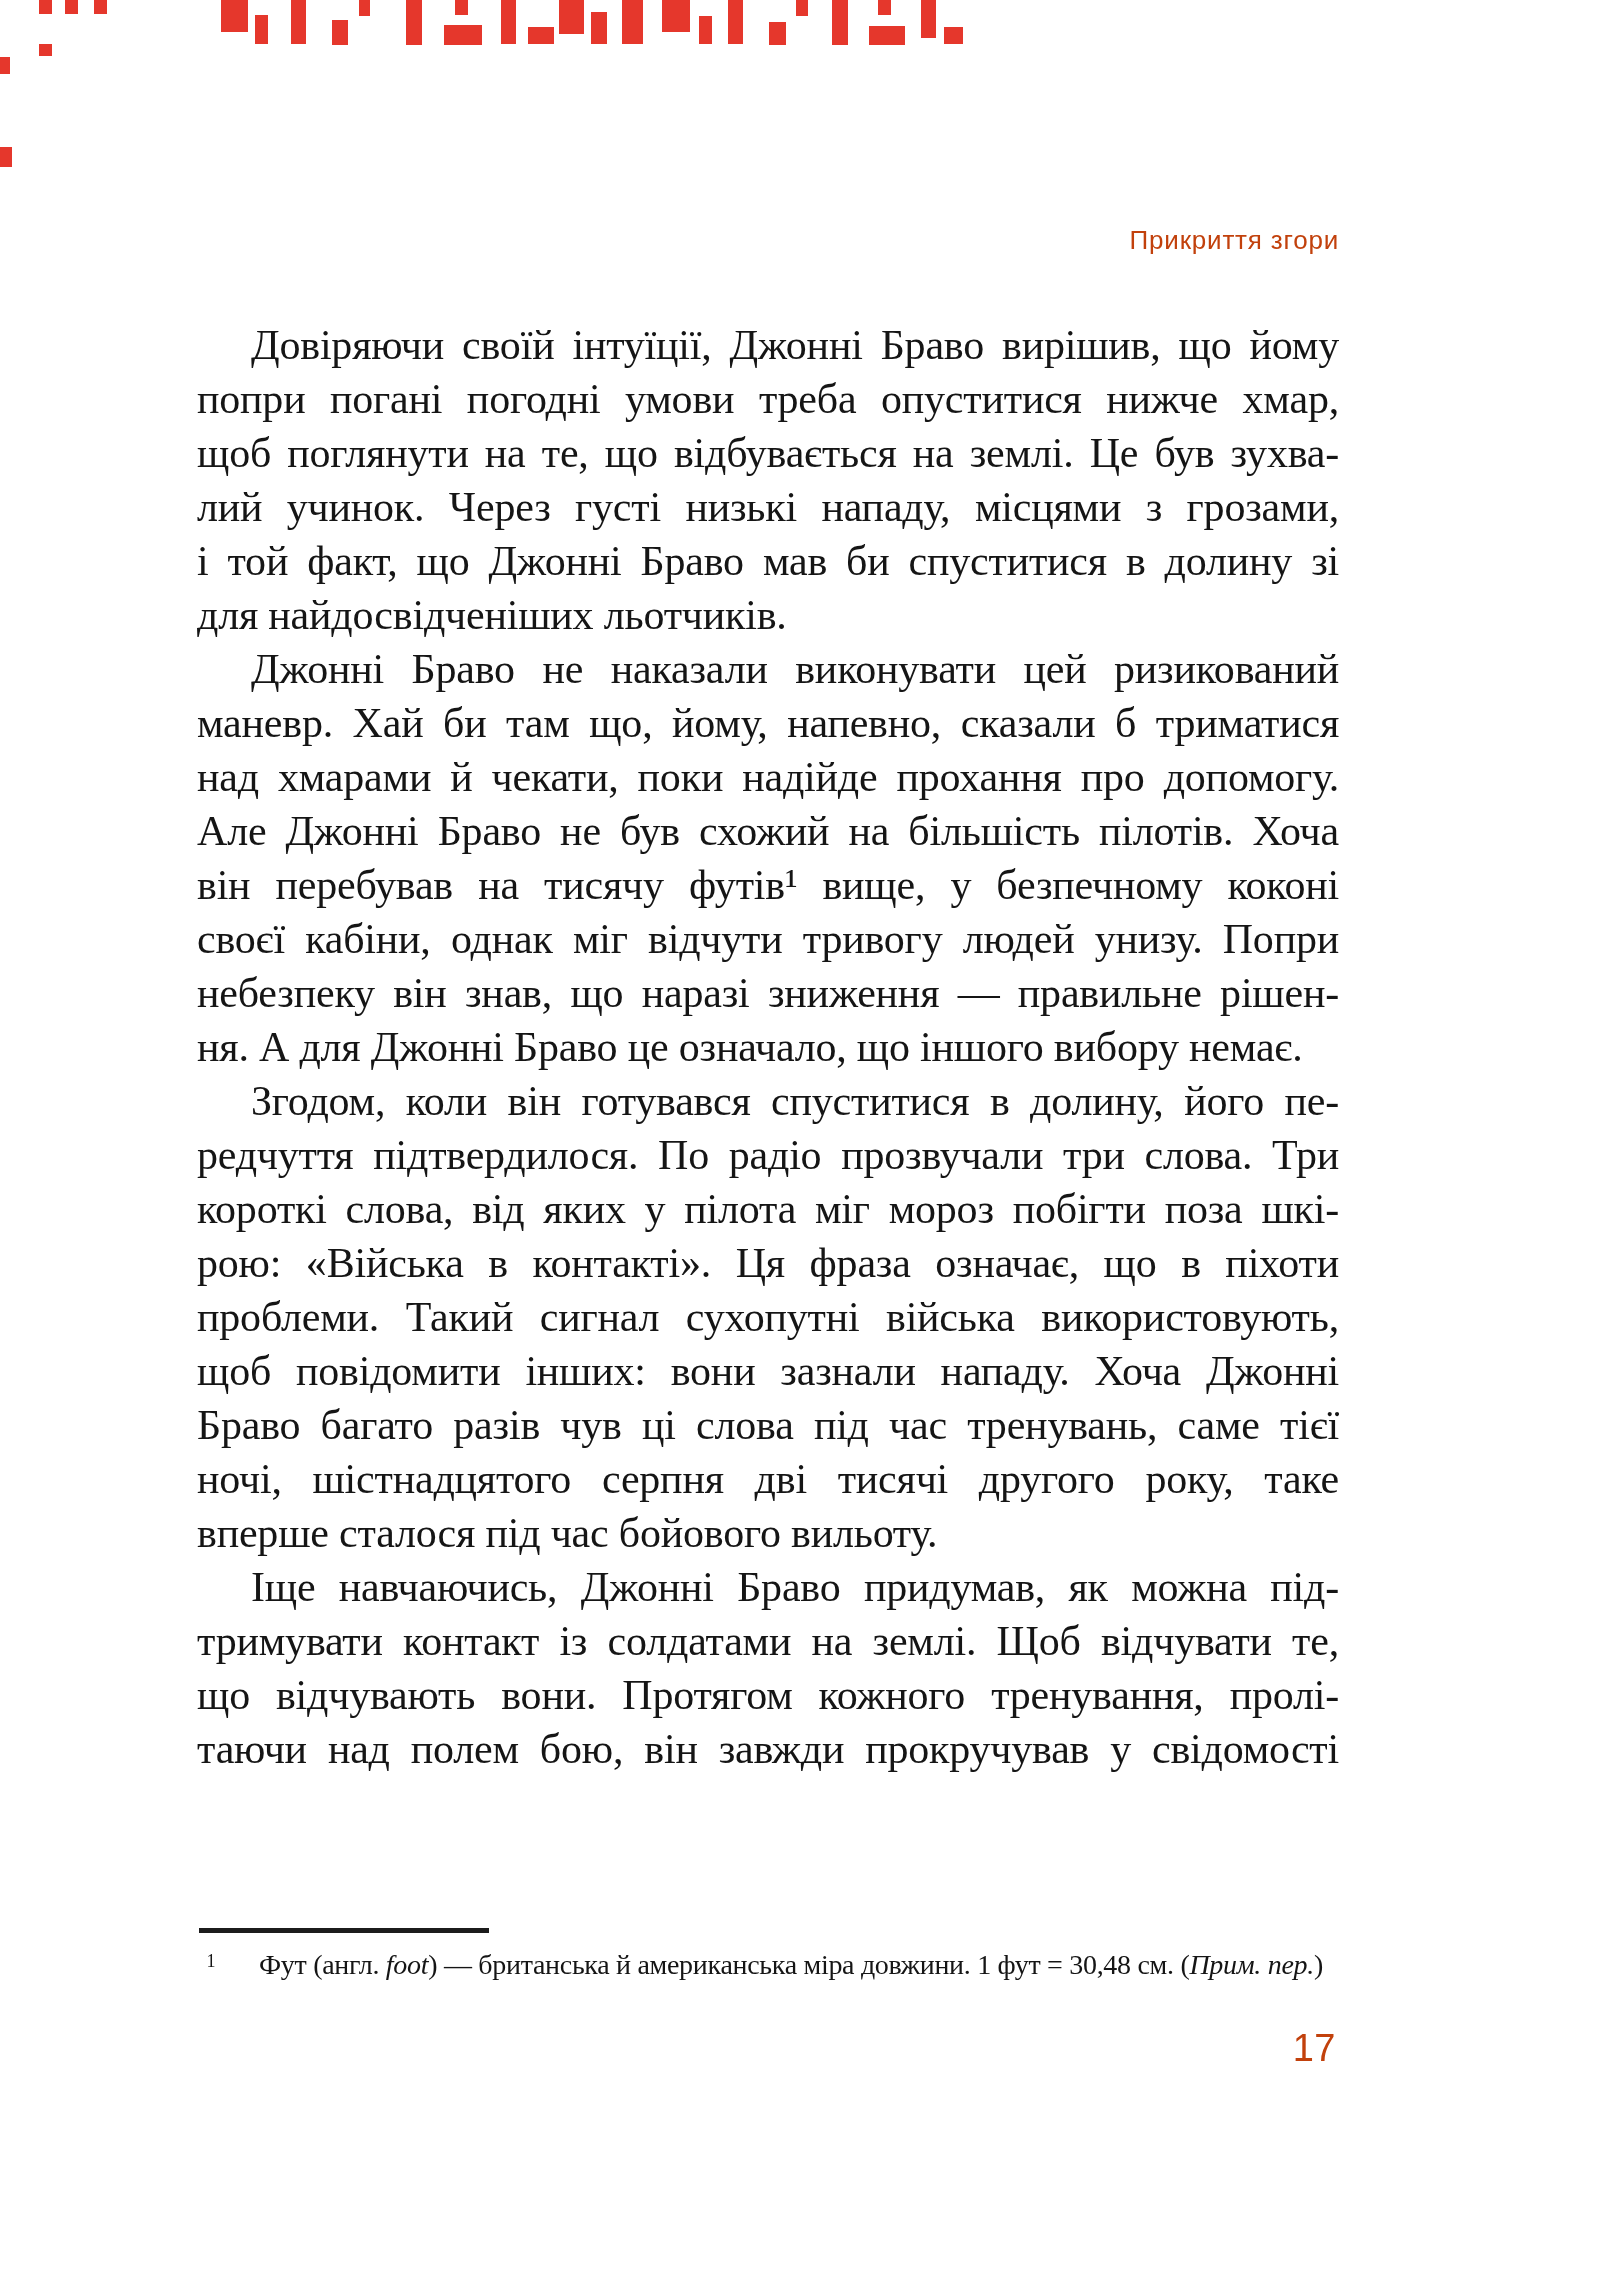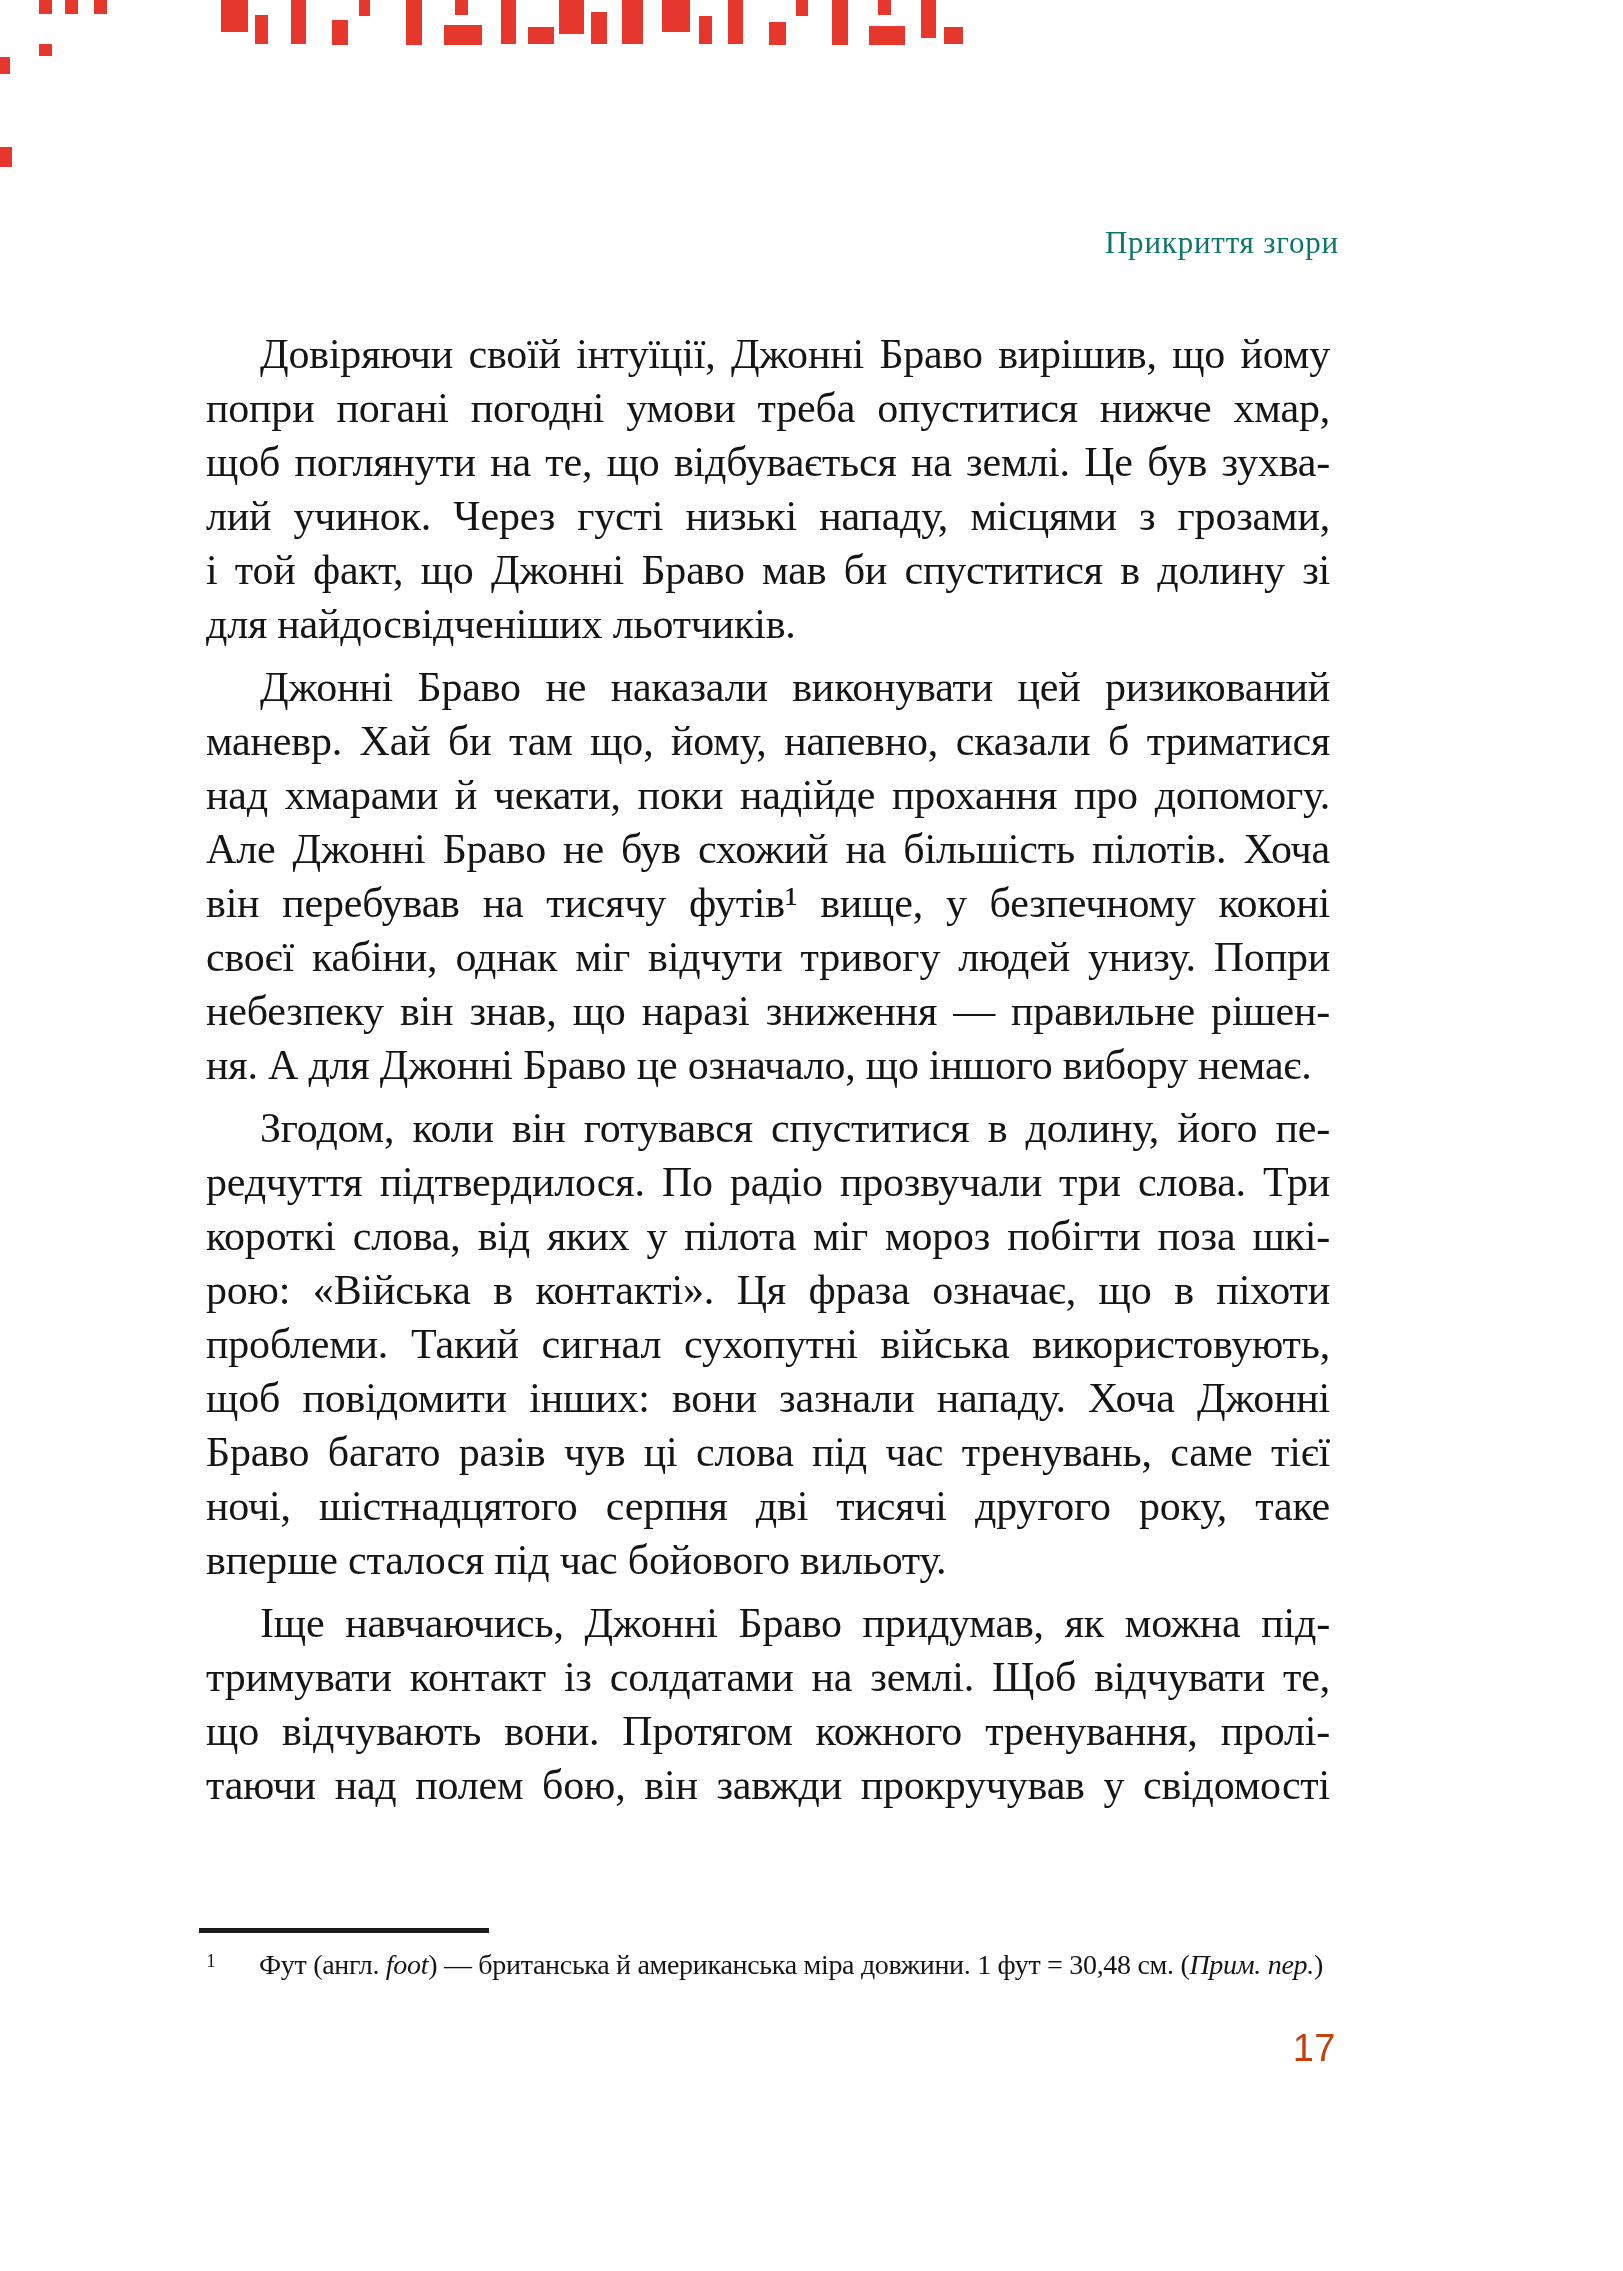--- a/index.html
+++ b/index.html
@@ -11,38 +11,38 @@
     overflow: hidden;
     font-family: "Liberation Serif", "DejaVu Serif", serif;
   }
   
   .frag { position: absolute; }
 
   .running-head {
     position: absolute;
     top: 225px;
     right: 285px;
-    font-family: Liberation Serif, serif;
-    font-size: 31px;
+    font-family: Liberation Sans, sans-serif;
+    font-size: 26px;
     font-weight: 400;
-    color: #0f766e;
+    color: #c2410c;
     letter-spacing: 0.8px;
     white-space: nowrap;
   }
   .body-text {
     position: absolute;
     left: 197px;
     top: 318px;
     width: 1142px;
     font-size: 42px;
     line-height: 54px;
     color: #151515;
     letter-spacing: -0.2px;
   }
-  .para { margin: 9px; }
+  .para { margin: 0; }
   .line {
     height: 54px;
     overflow: hidden;
     text-align: justify;
     text-align-last: justify;
     hyphens: none;
   }
   .line.first { text-indent: 54px; }
   .line.plast { text-align-last: left; }
 

